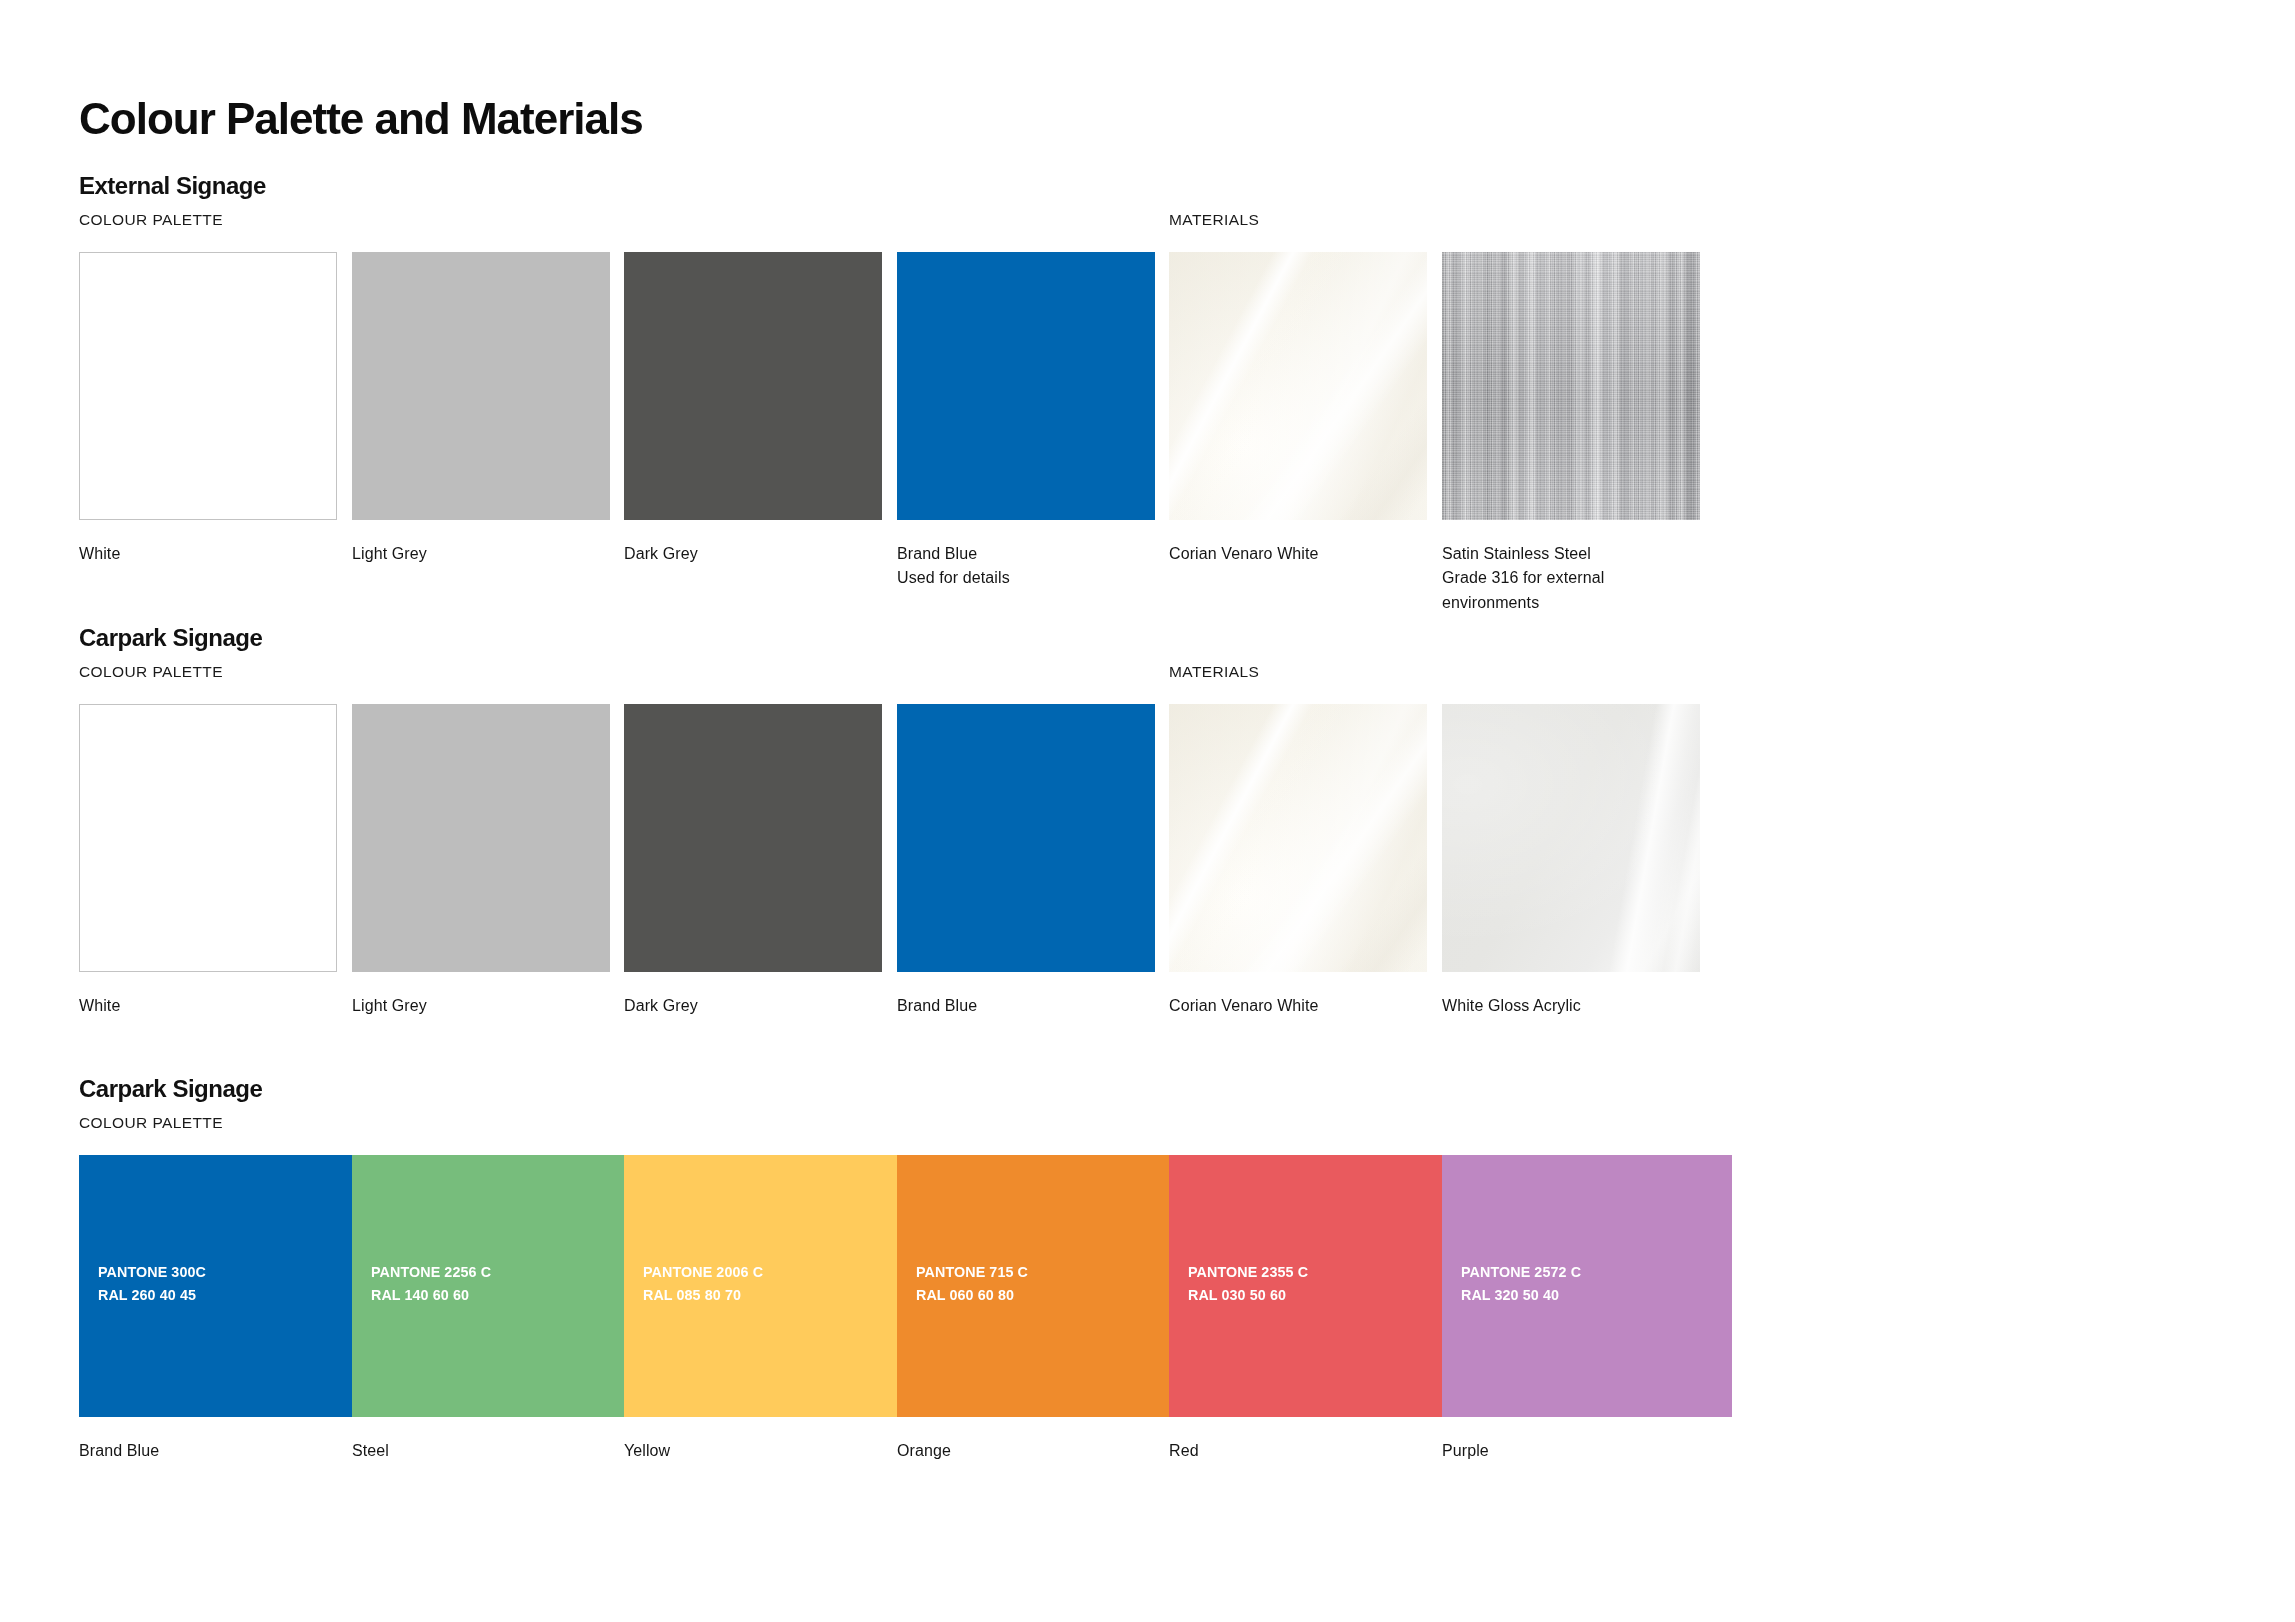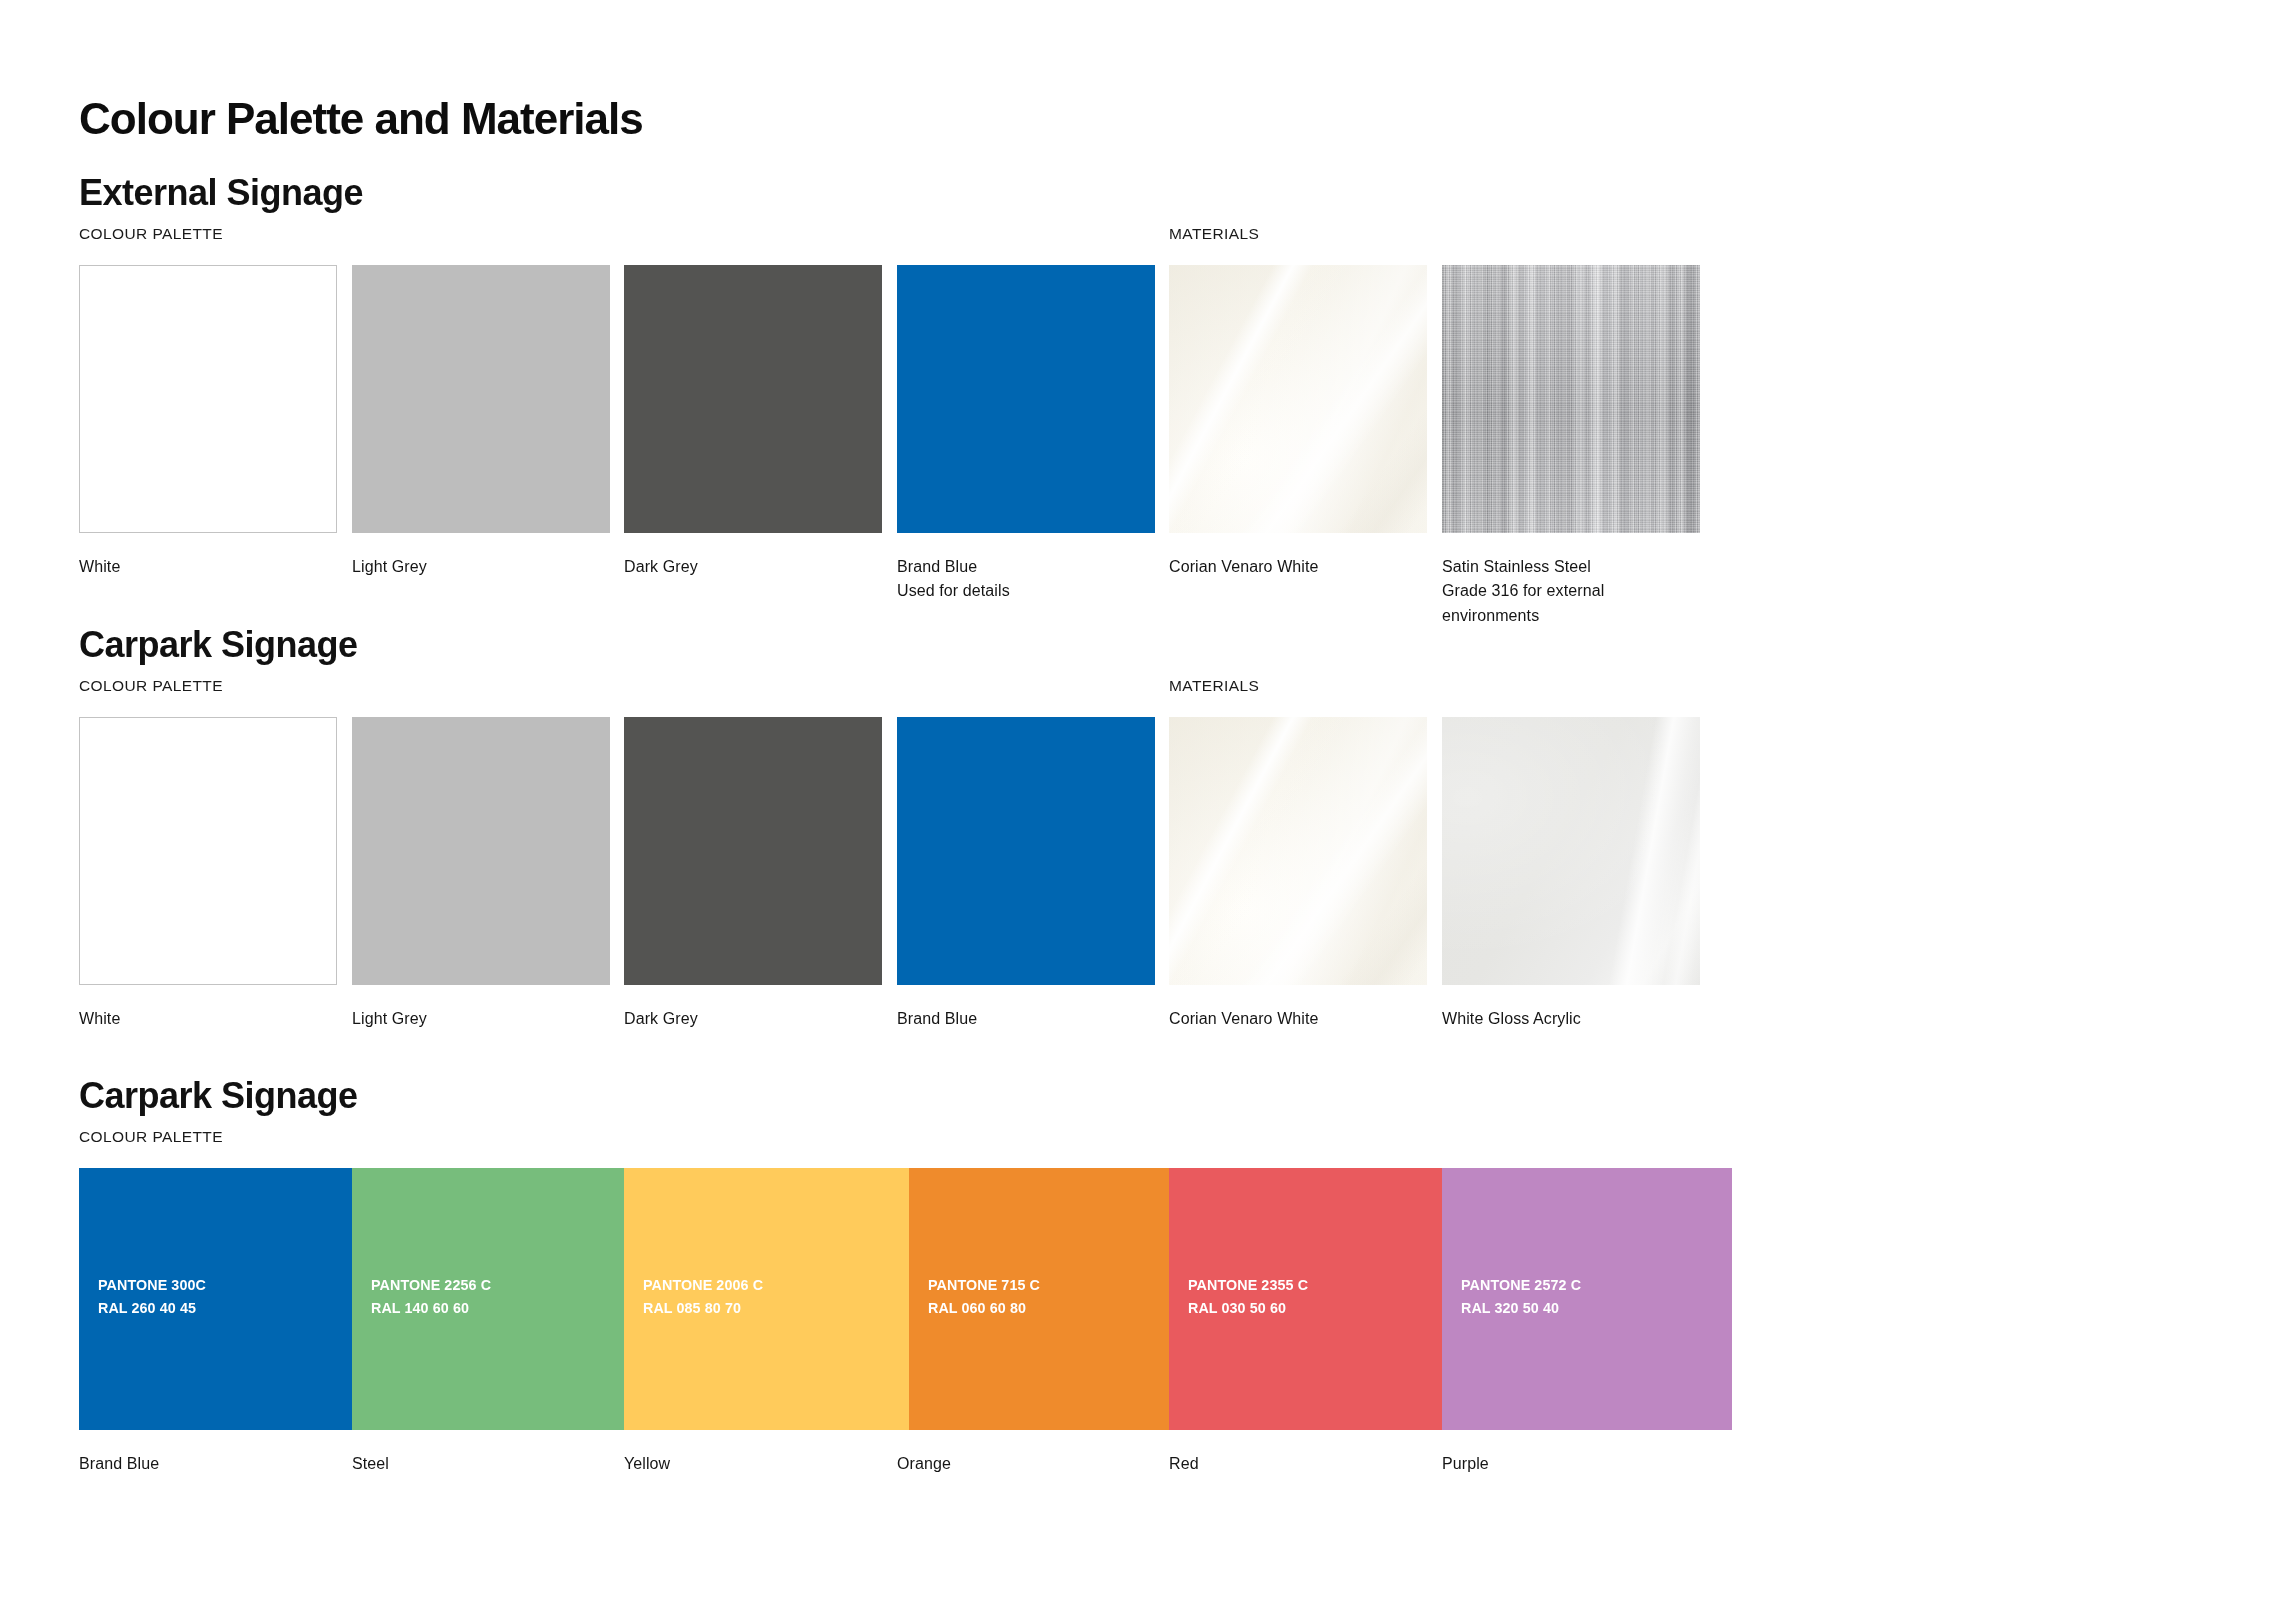--- a/index.html
+++ b/index.html
@@ -37,21 +37,21 @@
     white-space: nowrap;
   }
 
   
   .section {
     position: absolute;
     left: 79px;
     width: 2140px;
   }
   .section-title {
-    font-size: 36px;
+    font-size: 24px;
     font-weight: 700;
     letter-spacing: -0.5px;
     color: #111111;
     line-height: 1.1;
     white-space: nowrap;
   }
   .col-head-row {
     position: relative;
     height: 24px;
     margin-top: 12px;
@@ -365,21 +365,21 @@
             <span>PANTONE 2006 C</span>
             <span>RAL 085 80 70</span>
           </div>
         </div>
         <div class="caption">
           <span>Yellow</span>
         </div>
       </div>
 
       <div class="carpark-cell" style="left:818px;">
-        <div class="carpark-swatch" style="background:#EF8B2C;margin-left:12px;">
+        <div class="carpark-swatch" style="background:#EF8B2C;">
           <div class="swatch-codes">
             <span>PANTONE 715 C</span>
             <span>RAL 060 60 80</span>
           </div>
         </div>
         <div class="caption">
           <span>Orange</span>
         </div>
       </div>
 

